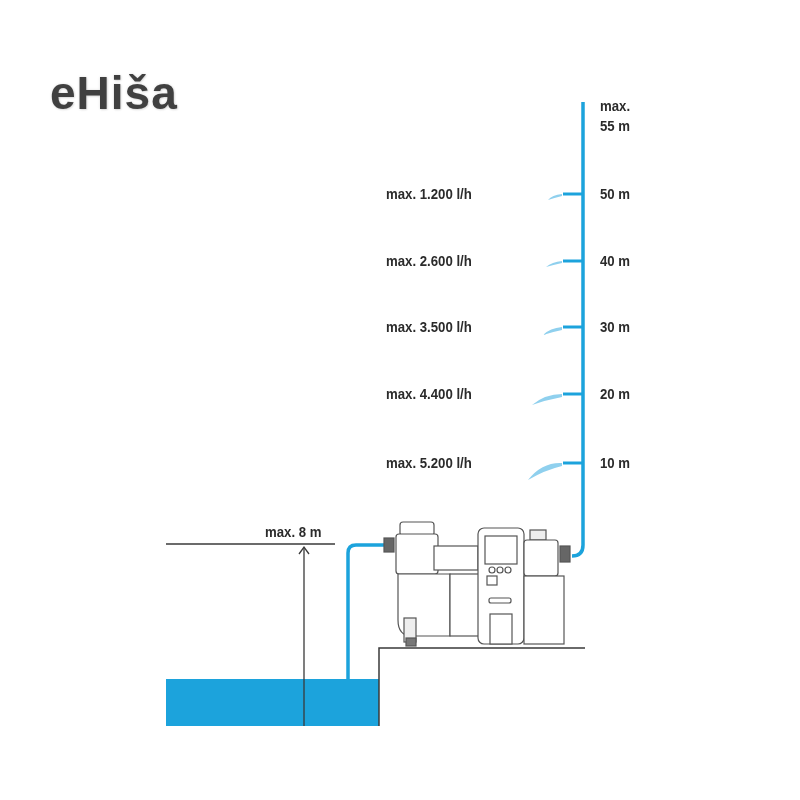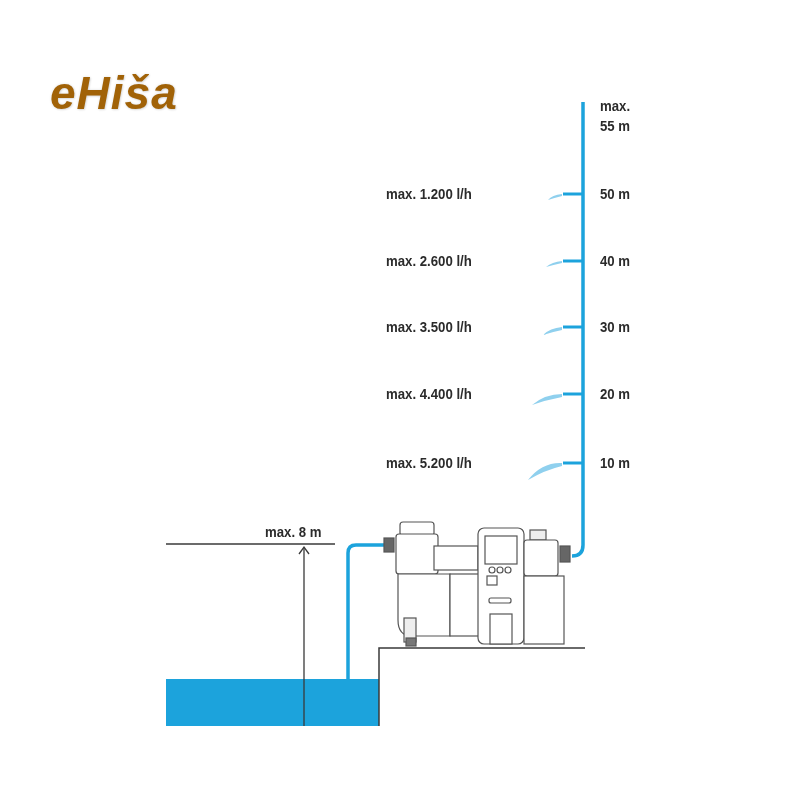--- a/index.html
+++ b/index.html
@@ -1,20 +1,20 @@
 <!DOCTYPE html>
 <html><head>
   <meta charset="utf-8">
   <style>
     html, body { margin: 0; padding: 0; background: #ffffff; }
     body { width: 800px; height: 800px; position: relative; overflow: hidden;
            font-family: "Liberation Sans", sans-serif; }
     .watermark { position: absolute; left: 50px; top: 66px; font-size: 46px; font-weight: bold;
-                 color: #a16207; letter-spacing: 1px;
-                 text-shadow: 0 0 3px rgba(0,0,0,0.12), 1px 1px 2px rgba(0,0,0,0.10); font-style: italic; }
+                 color: #404040; letter-spacing: 1px;
+                 text-shadow: 0 0 3px rgba(0,0,0,0.12), 1px 1px 2px rgba(0,0,0,0.10); }
     svg.diagram { position: absolute; left: 0; top: 0; }
     .lbl { position: absolute; font-size: 15px; font-weight: bold; color: #2b2b2b;
            transform: scaleX(0.88); transform-origin: left top; white-space: nowrap; line-height: 18px; }
   </style>
 </head>
 <body>
 
 <div class="watermark">eHiša</div>
 
 <svg class="diagram" width="800" height="800" viewBox="0 0 800 800">

